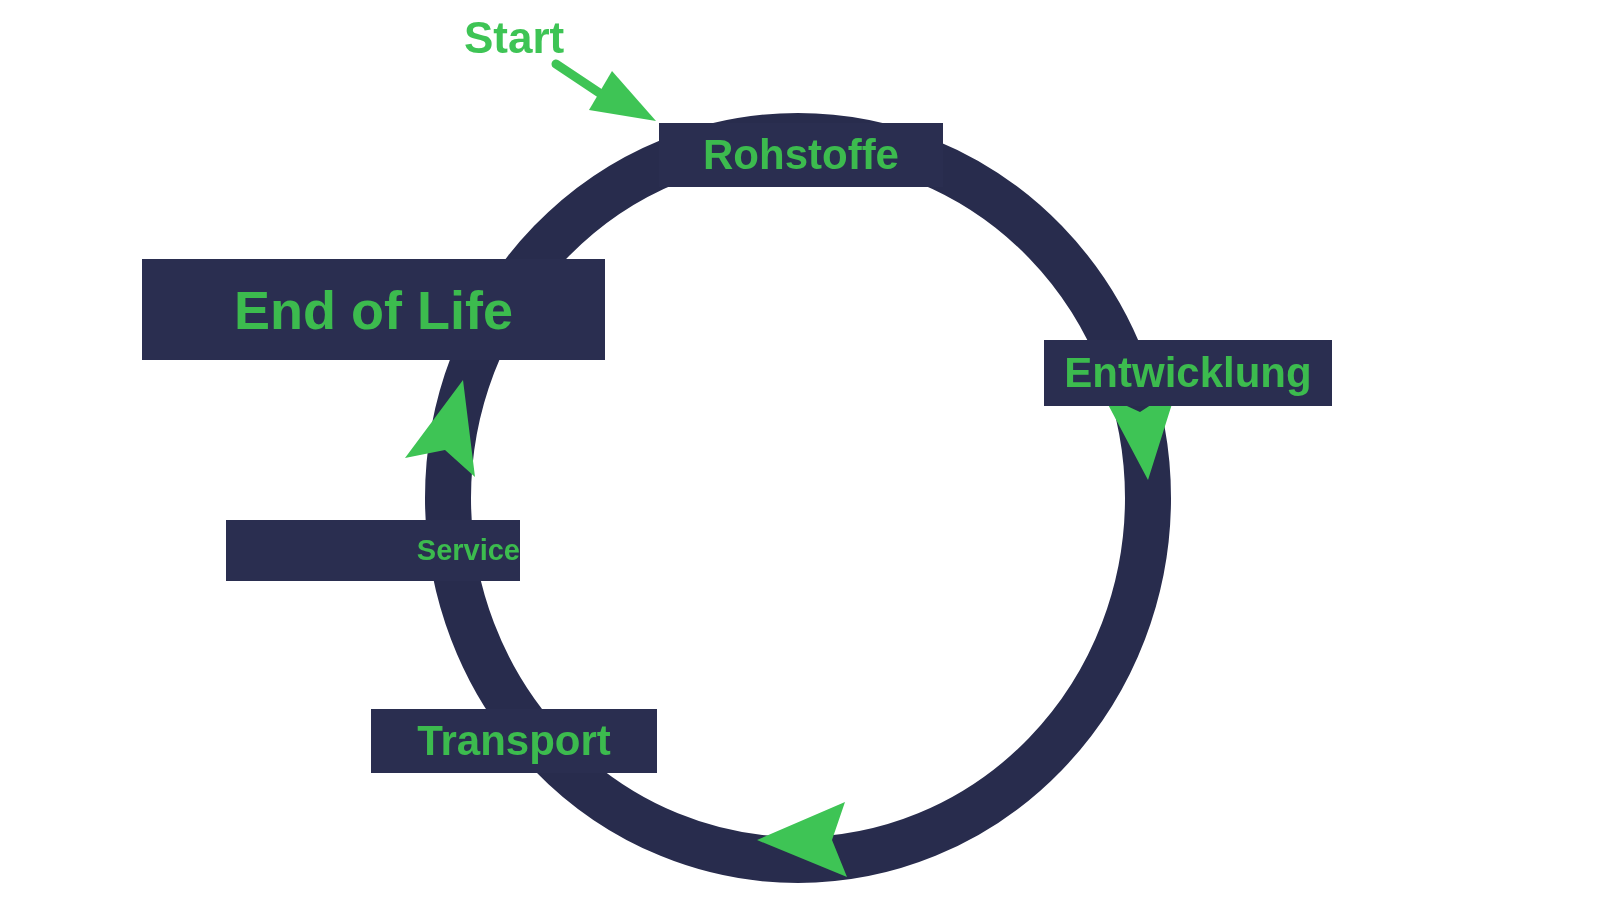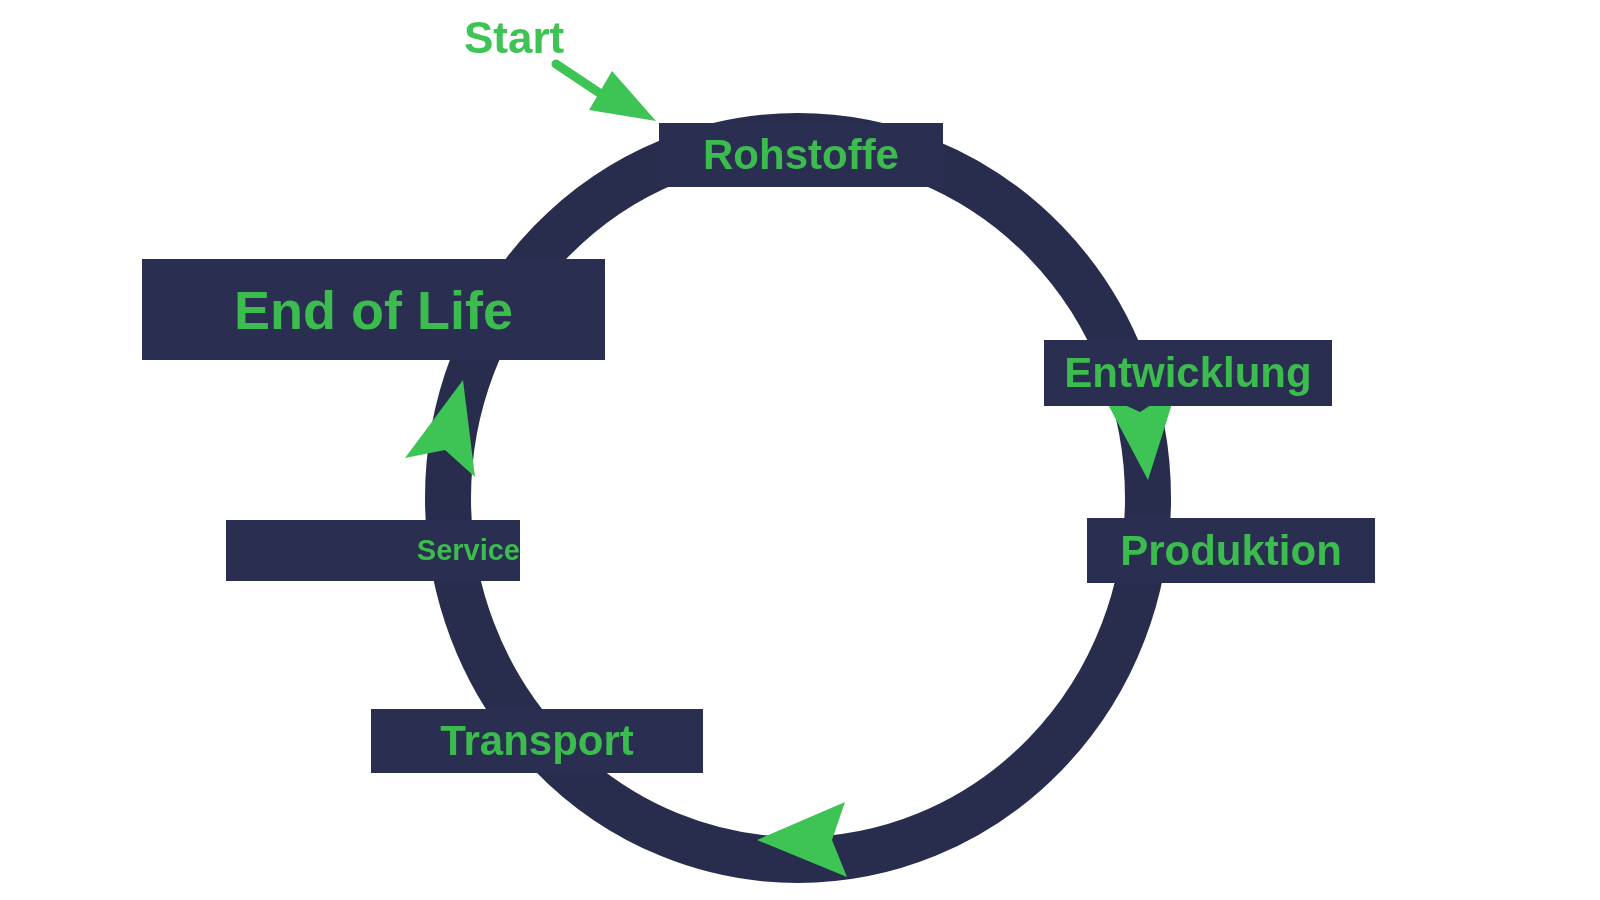--- a/index.html
+++ b/index.html
@@ -36,21 +36,21 @@
     align-items: center;
     justify-content: center;
     line-height: 1;
     white-space: nowrap;
     letter-spacing: 0px;
   }
   .box-rohstoffe     { left: 659px;  top: 123px; width: 284px; height: 64px;  font-size: 42px; }
   .box-entwicklung   { left: 1044px; top: 296px; width: 288px; height: 66px;  font-size: 42px; margin-top: 44px; }
   .box-produktion    { left: 1087px; top: 518px; width: 288px; height: 65px;  font-size: 42px; }
   .box-infrastruktur { left: 941px;  top: 709px; width: 299px; height: 62px;  font-size: 40px; }
-  .box-transport     { left: 371px;  top: 709px; width: 332px; height: 64px;  font-size: 42px; align-items: center; }
+  .box-transport     { left: 371px;  top: 709px; width: 286px; height: 64px;  font-size: 42px; align-items: center; }
   .box-service       { left: 226px;  top: 520px; width: 294px; height: 61px;  font-size: 29px; justify-content: flex-end; }
   .box-end-of-life   { left: 142px;  top: 259px; width: 463px; height: 101px; font-size: 54px; }
   .start-label {
     position: absolute;
     left: 464px; top: 16px;
     color: var(--arrow-green);
     font-weight: bold;
     font-size: 44px;
     line-height: 1;
     white-space: nowrap;
@@ -78,23 +78,20 @@
   <div class="start-label">Start</div>
 
   <div class="stage-box box-rohstoffe">
     <span>Rohstoffe</span>
   </div>
 
   <div class="stage-box box-entwicklung">
     <span>Entwicklung</span>
   </div>
 
-  <div class="stage-box box-produktion">
-    <span>Produktion</span>
-  </div>
 
 
   <div class="stage-box box-transport">
     <span>Transport</span>
   </div>
 
   <div class="stage-box box-service">
     <span>Service</span>
   </div>
 

